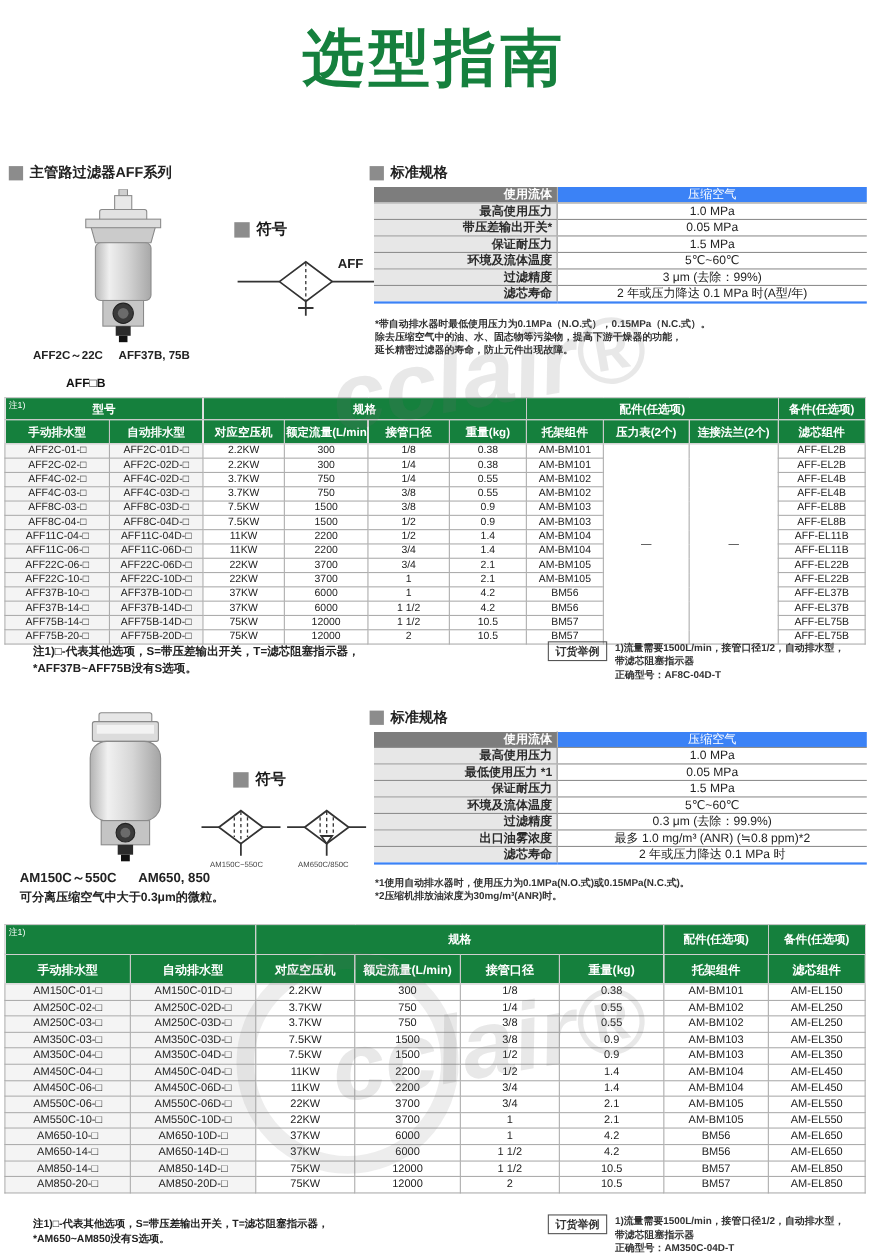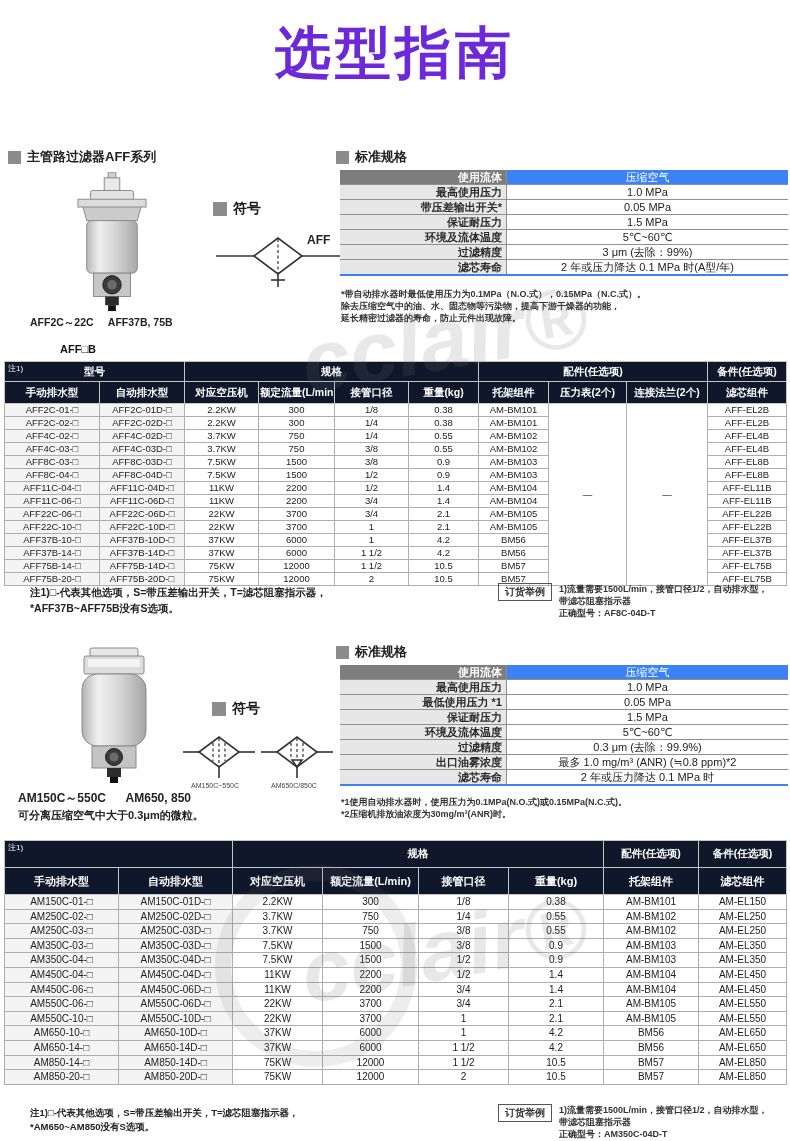--- a/index.html
+++ b/index.html
@@ -4,39 +4,39 @@
 <style>
   html,body{margin:0;padding:0;}
   body{
     width:790px;height:1141px;position:relative;overflow:hidden;
     background:#fff;color:#1a1a1a;
     font-family:"Liberation Sans","DejaVu Sans",sans-serif;
   }
   .abs{position:absolute;}
   
   .page-title{left:0;top:16px;width:790px;text-align:center;
-    font-size:56px;font-weight:900;letter-spacing:4px;color:#6d28d9;}
+    font-size:56px;font-weight:900;letter-spacing:4px;color:#15803d;}
   
   .sec-head{display:flex;align-items:center;gap:6px;font-weight:bold;font-size:13px;color:#222;}
   .sec-head .sq{width:13px;height:13px;background:#8c8c8c;flex:0 0 auto;}
   .sym-head{display:flex;align-items:center;gap:6px;font-weight:bold;font-size:14px;text-align:center;}
   .sym-head .sq{width:14px;height:14px;background:#8c8c8c;}
   
   table.spec{border-collapse:collapse;width:448px;font-size:11px;table-layout:fixed;}
   table.spec td{border-bottom:1px solid #8f8f8f;padding:0 4px;height:14px;line-height:14px;
     white-space:nowrap;overflow:hidden;}
   table.spec td.lbl{width:158px;background:#e7e7e7;font-weight:bold;text-align:right;color:#2a2a2a;}
   table.spec td.val{text-align:center;border-left:1px solid #8f8f8f;background:#fff;color:#222;}
   table.spec tr.hd td.lbl{background:#7d7d7d;color:#fff;}
   table.spec tr.hd td.val{background:#3b82f6;color:#fff;}
   table.spec tr:last-child td{border-bottom:2px solid #3b82f6;margin-top:26px;}
   .spec-notes{font-size:9px;line-height:12px;color:#333;font-weight:bold;}
   
   table.main{border-collapse:collapse;width:782px;table-layout:fixed;text-align:center;}
-  table.main th{background:#0f172a;color:#fff;font-weight:bold;border:1px solid #c4c4c4;
+  table.main th{background:#15803d;color:#fff;font-weight:bold;border:1px solid #c4c4c4;
     padding:1px;font-size:10.5px;white-space:nowrap;overflow:hidden;}
   table.main th.grp{position:relative;height:17px;}
   table.main .noteref{position:absolute;left:3px;top:1px;font-size:8px;font-weight:normal;}
   table.main td{border:1px solid #adadad;padding:0 2px;background:#fff;color:#222;
     white-space:nowrap;overflow:hidden;}
   #aff-table td{height:12px;line-height:12px;font-size:9.5px;}
   #am-table td{height:13.6px;line-height:13.6px;font-size:10px;}
   #aff-table th.colh{height:19px;}
   #am-table th.grp{height:24px;}
   #am-table th.colh{height:24px;font-size:11px;}

